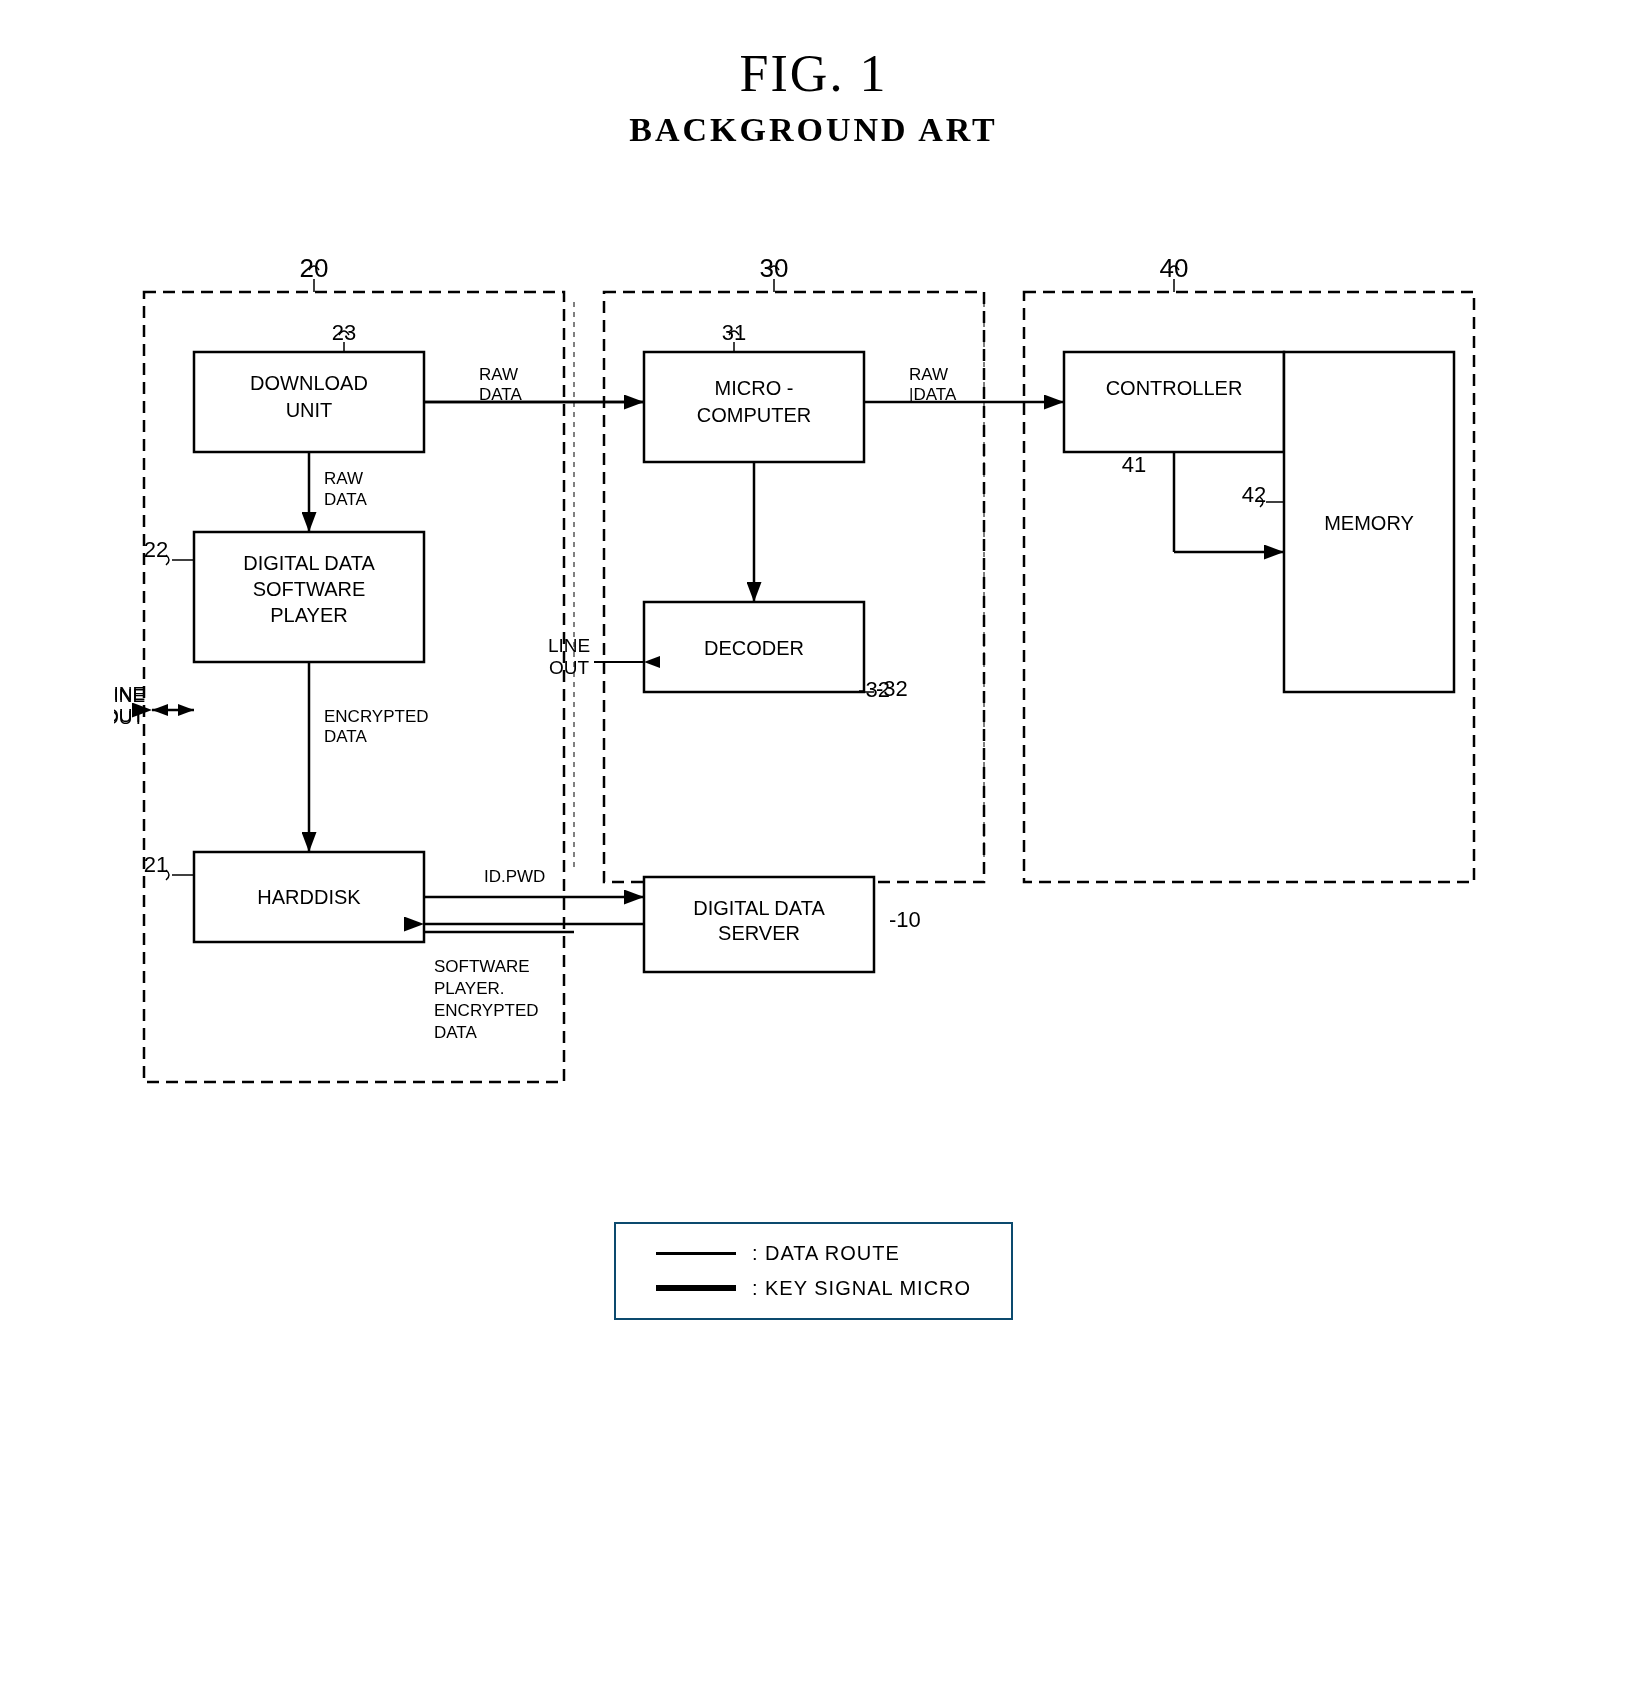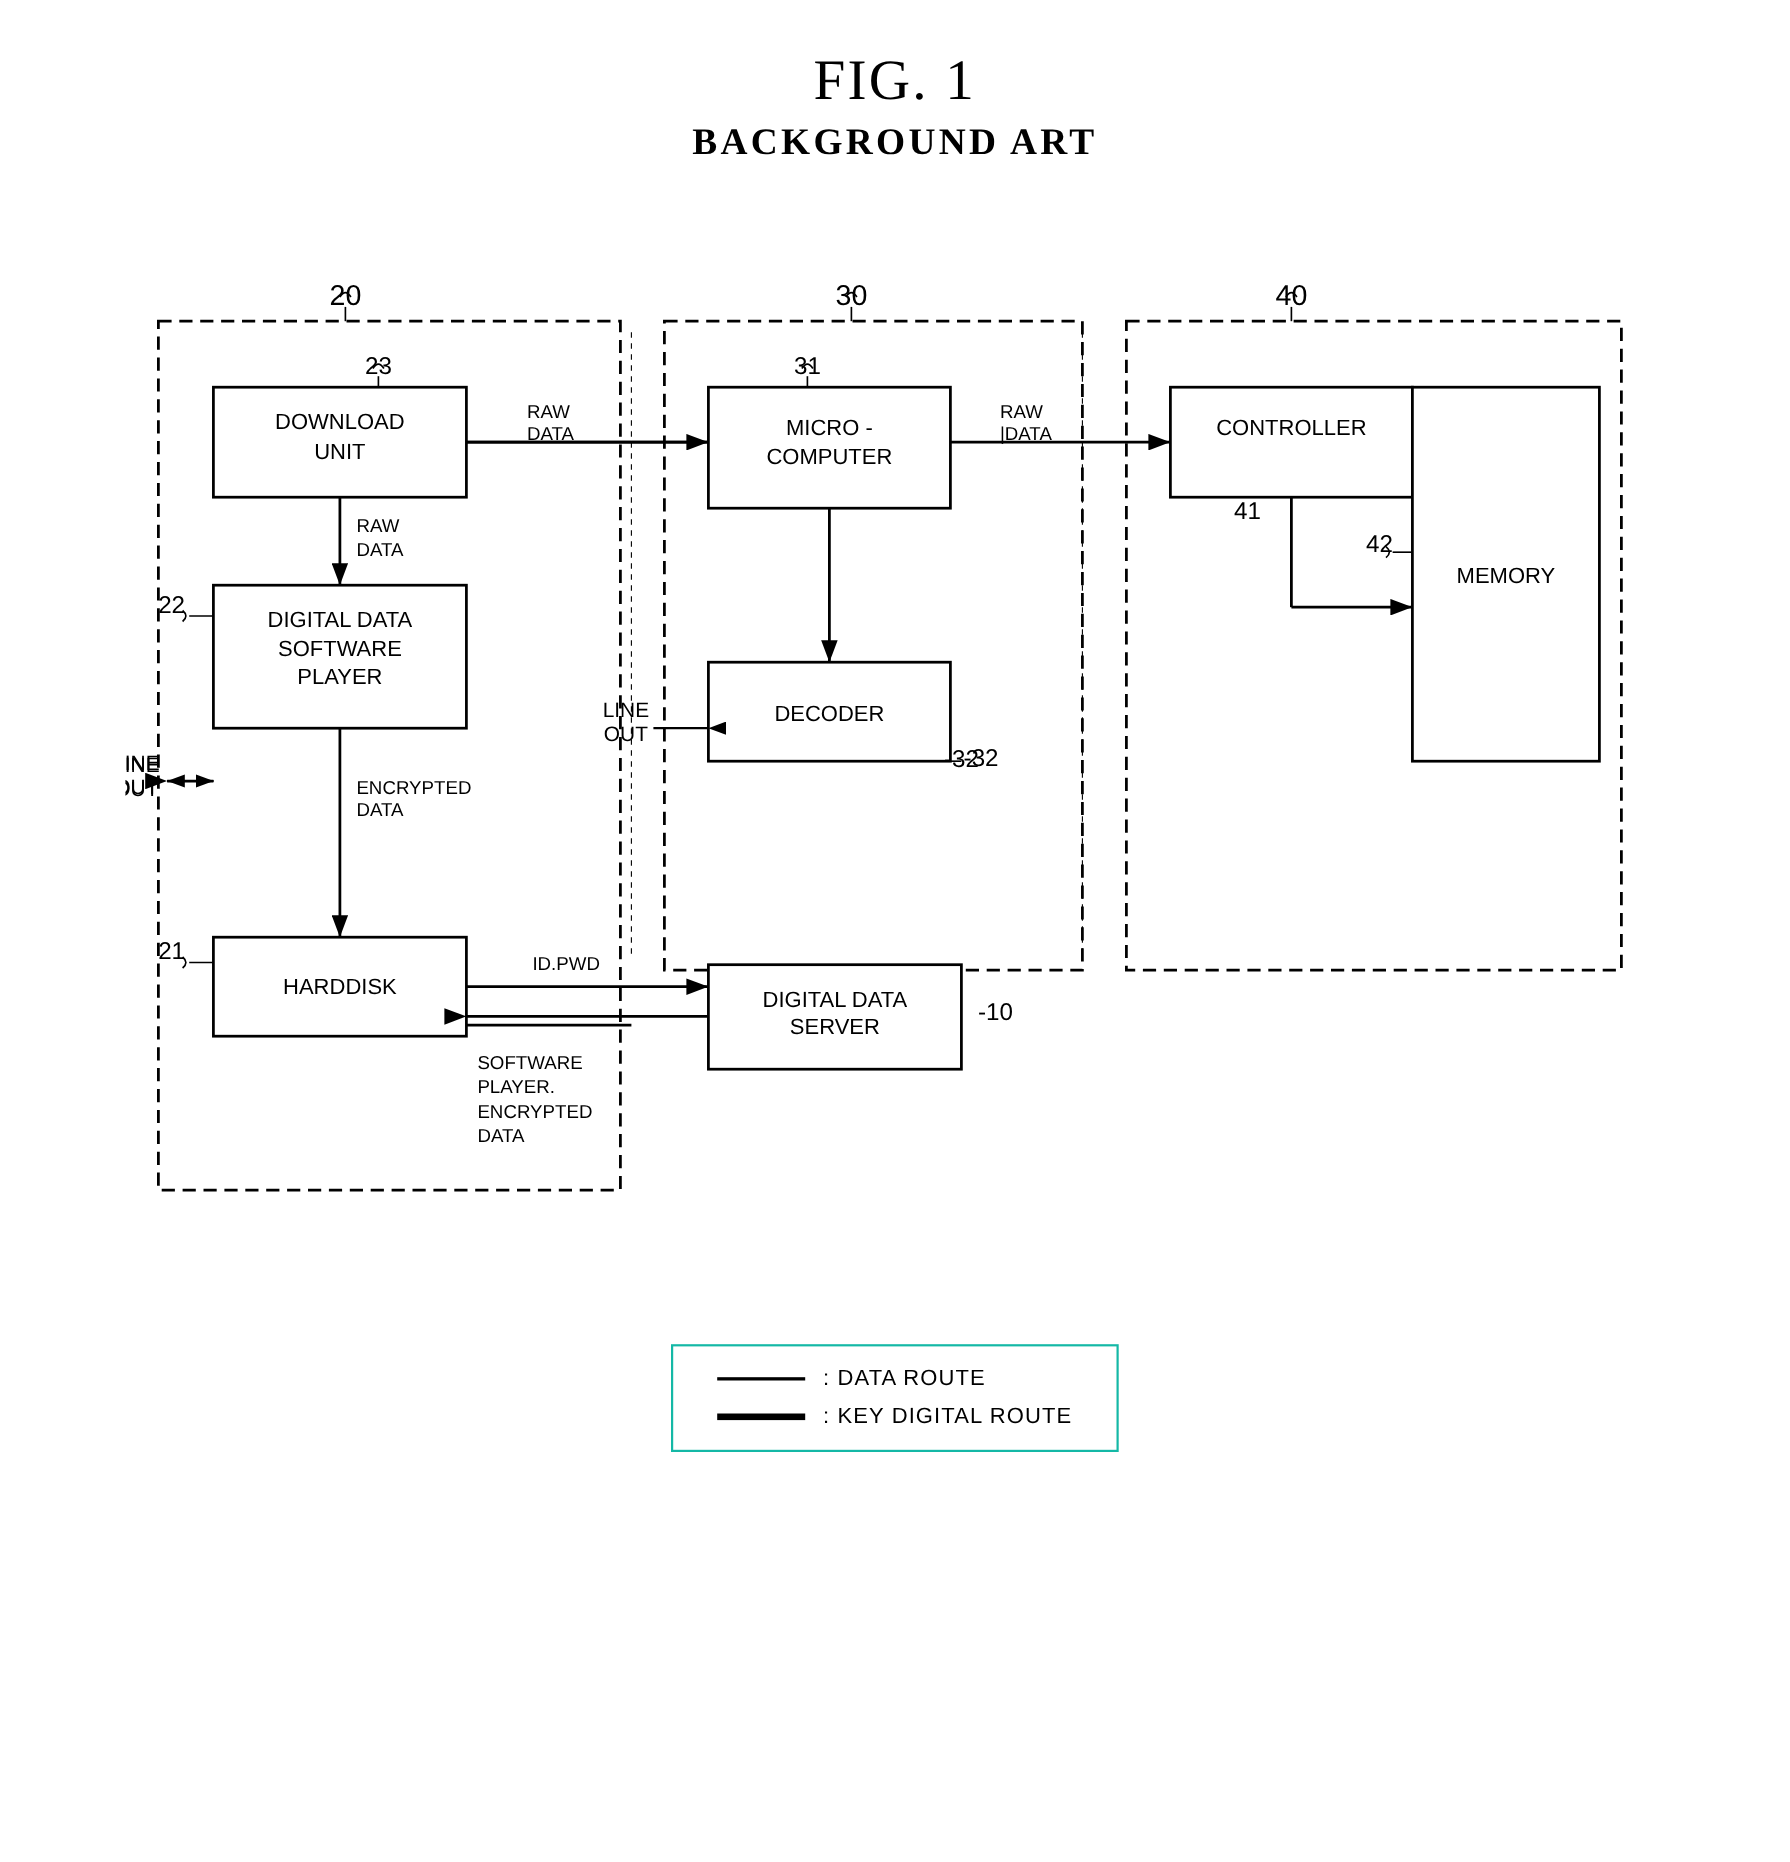--- a/index.html
+++ b/index.html
@@ -37,21 +37,21 @@
     }
 
     svg.diagram {
       width: 100%;
       height: 100%;
     }
 
     
     .legend {
       margin-top: 30px;
-      border: 2px solid #14b8a6;
+      border: 2px solid #0c4a6e;
       padding: 18px 40px;
       display: flex;
       flex-direction: column;
       gap: 12px;
       min-width: 360px;
       justify-content: space-between;
     }
     .legend-item {
       display: flex;
       align-items: center;
@@ -239,15 +239,15 @@
 </svg>
 </div>
 
 <div class="legend">
   <div class="legend-item">
     <div class="legend-line-solid"></div>
     <span>: DATA ROUTE</span>
   </div>
   <div class="legend-item">
     <div class="legend-line-thick"></div>
-    <span>: KEY DIGITAL ROUTE</span>
+    <span>: KEY SIGNAL MICRO</span>
   </div>
 </div>
 
 </body></html>

